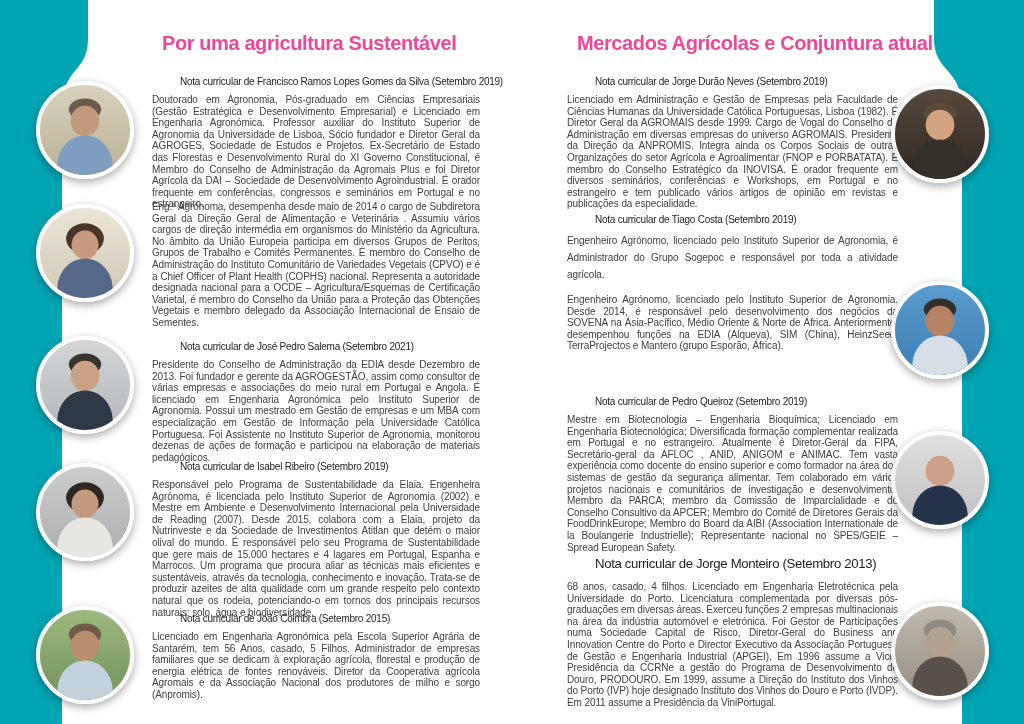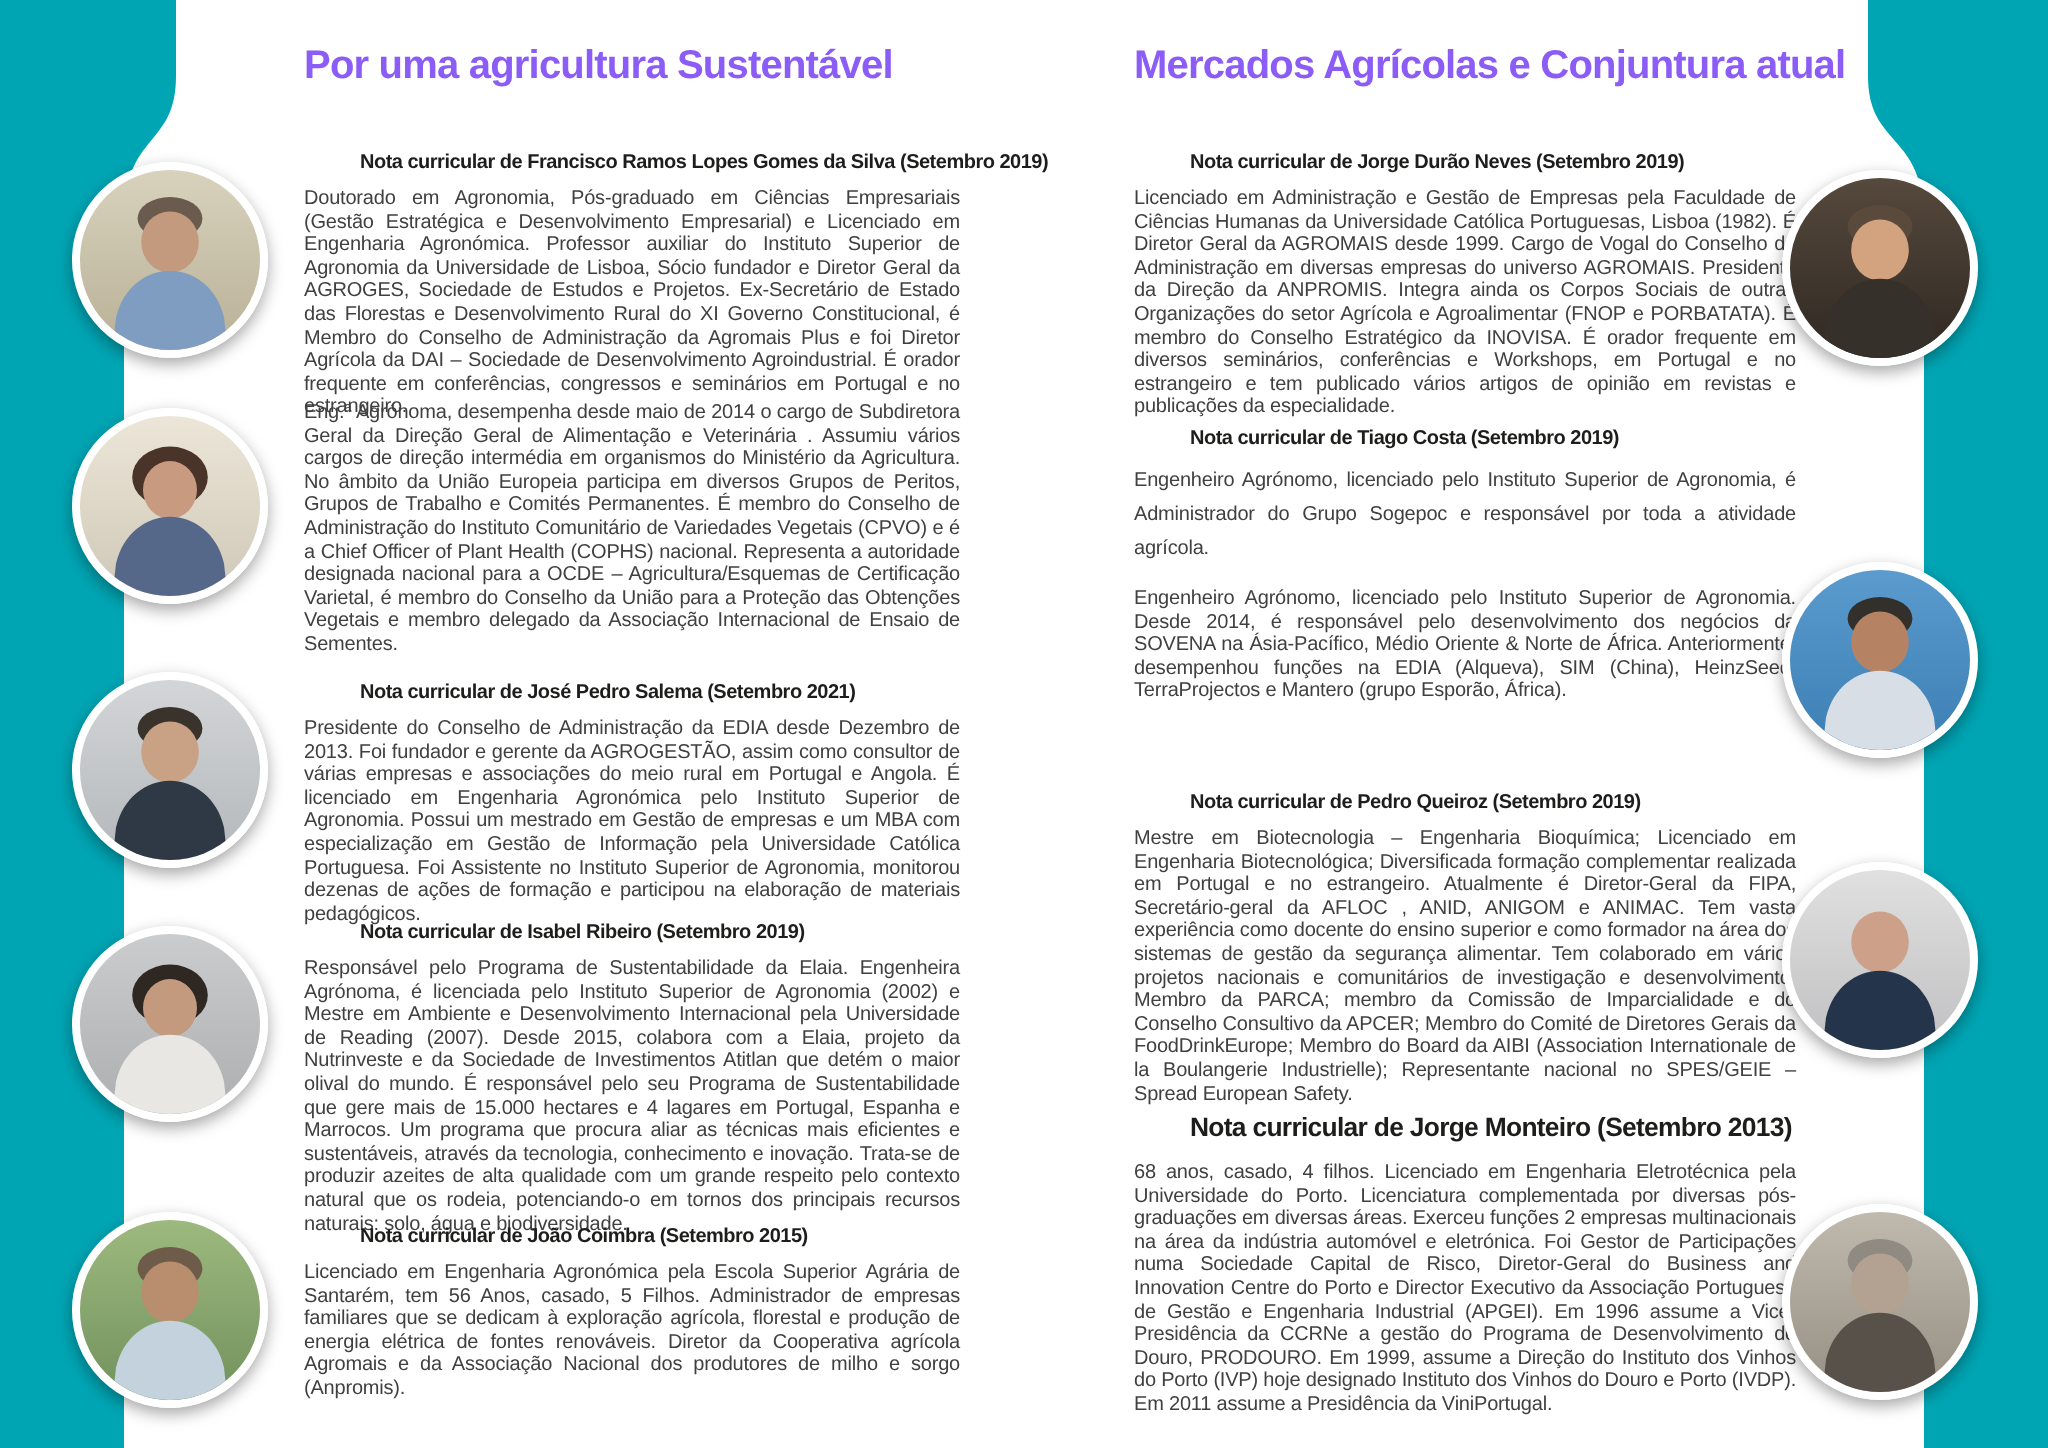--- a/index.html
+++ b/index.html
@@ -4,24 +4,24 @@
 <style>
   html,body{margin:0;padding:0;background:#ffffff;}
   .page{position:relative;width:1024px;height:724px;overflow:hidden;
         font-family:"Liberation Sans","DejaVu Sans",sans-serif;background:#fff;}
   
   .bands{position:absolute;inset:0;z-index:1;}
   
   .col{position:absolute;top:0;height:724px;z-index:2;}
   .col.left{left:152px;width:328px;}
   .col.right{left:567px;width:331px;}
-  h1{position:absolute;top:22px;left:0;margin:0;color:#8b5cf6;
+  h1{position:absolute;top:22px;left:0;margin:10px;color:#ec4899;
      font-size:20px;font-weight:bold;letter-spacing:-0.4px;white-space:nowrap;}
   .bio{position:absolute;left:0;width:100%;}
-  .bio h2{margin:0 0 7px 0;font-size:10px;font-weight:bold;color:#1d1d1b;
+  .bio h2{margin:0 0 7px 0;font-size:10px;font-weight:normal;color:#1d1d1b;
           letter-spacing:-0.25px;white-space:nowrap;padding-left:28px;}
   .bio p{margin:0;font-size:10px;line-height:11.6px;color:#404040;
          text-align:justify;letter-spacing:-0.1px;}
   .bio.loose p{line-height:17px;}
   .bio.big h2{font-size:13.2px;letter-spacing:-0.35px;margin-bottom:10px;}
   
   .photo{position:absolute;width:90px;height:90px;border-radius:50%;
          border:4px solid #fff;box-shadow:0 3px 8px rgba(0,0,0,0.35);
          overflow:hidden;z-index:3;background:var(--bg);}
   .photo svg{display:block;width:100%;height:100%;}

